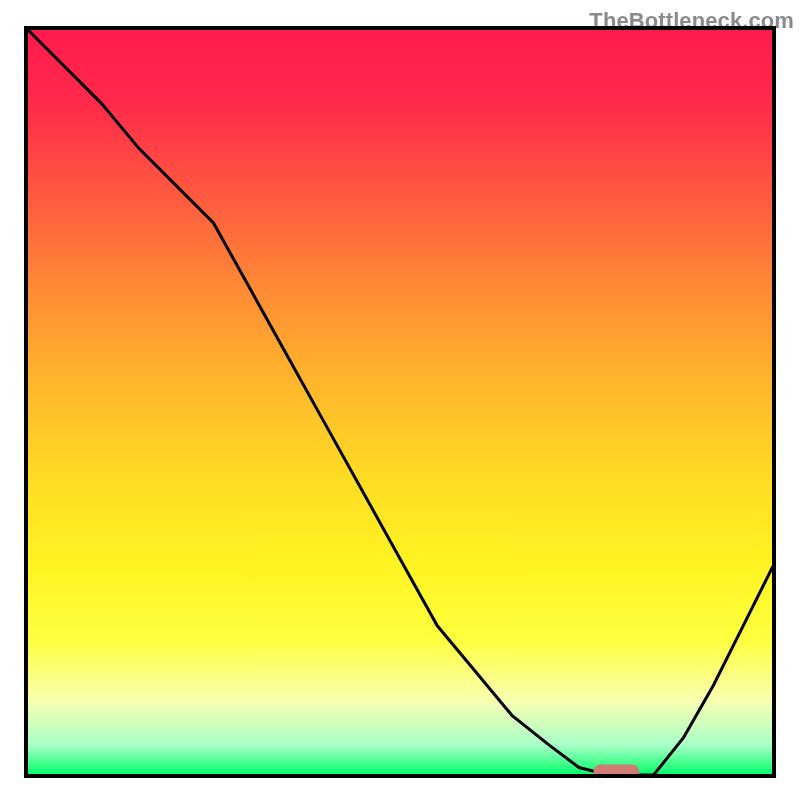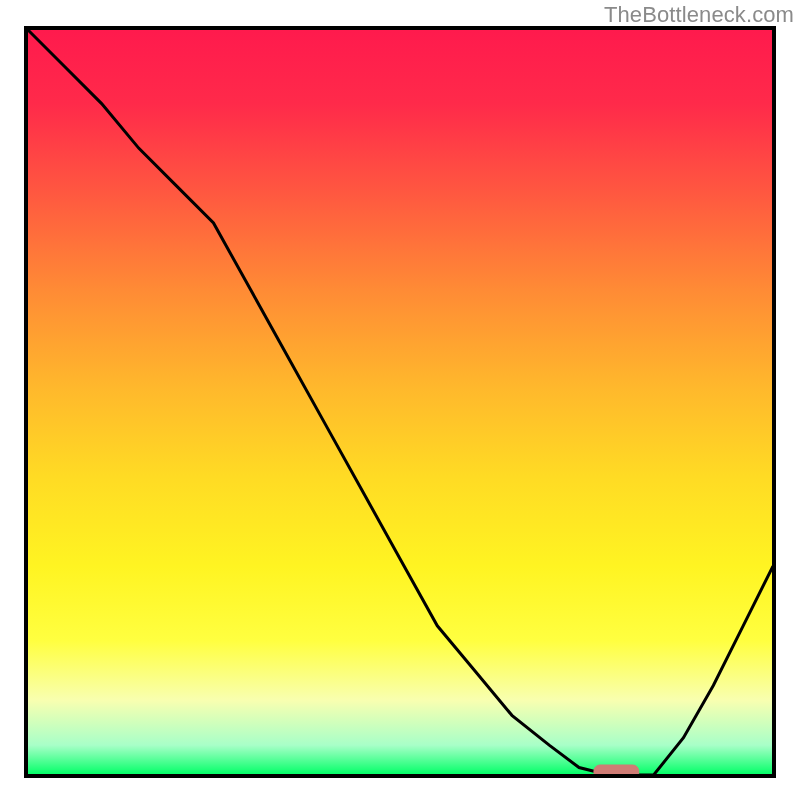--- a/index.html
+++ b/index.html
@@ -10,24 +10,24 @@
     background: #fff;
     font-family: Arial, Helvetica, sans-serif;
   }
   .container {
     position: relative;
     width: 800px;
     height: 800px;
   }
   .watermark {
     position: absolute;
-    top: 2px;
+    top: 8px;
     right: 6px;
     font-size: 22px;
-    font-weight: 400;
+    font-weight: 700;
     color: #8a8a8a;
     letter-spacing: 0.1px;
   }
   svg.plot {
     position: absolute;
     top: 26px;
     left: 24px;
     width: 752px;
     height: 752px;
     display: block;

